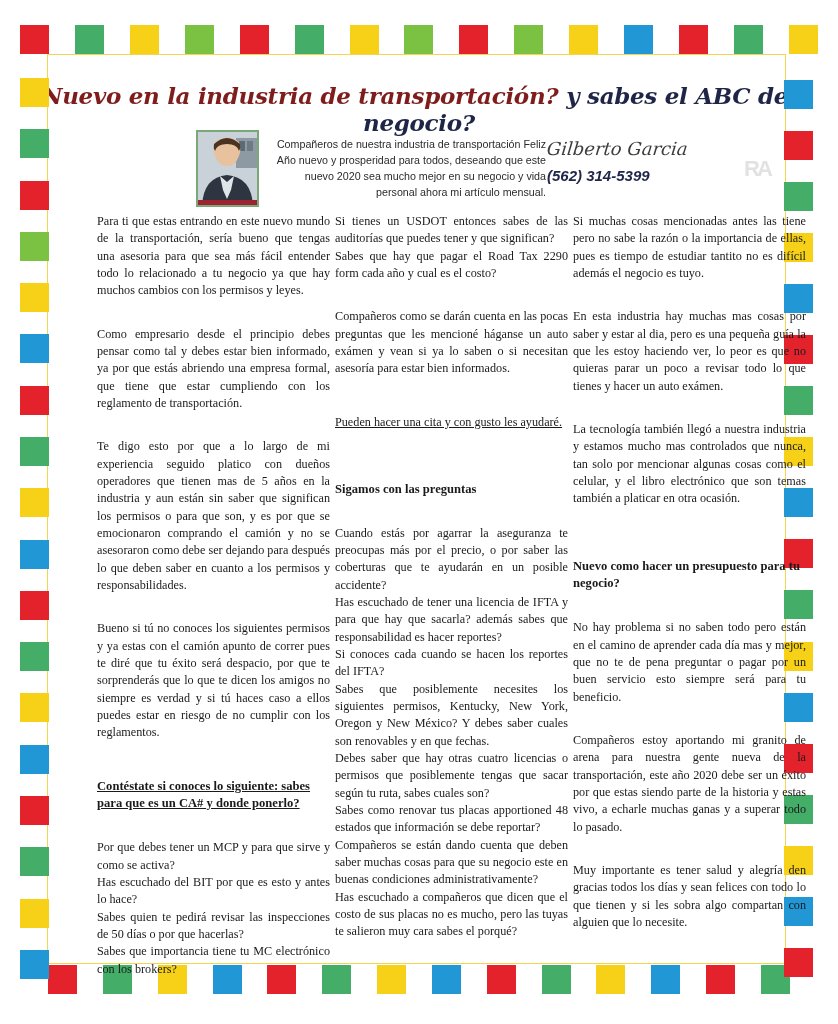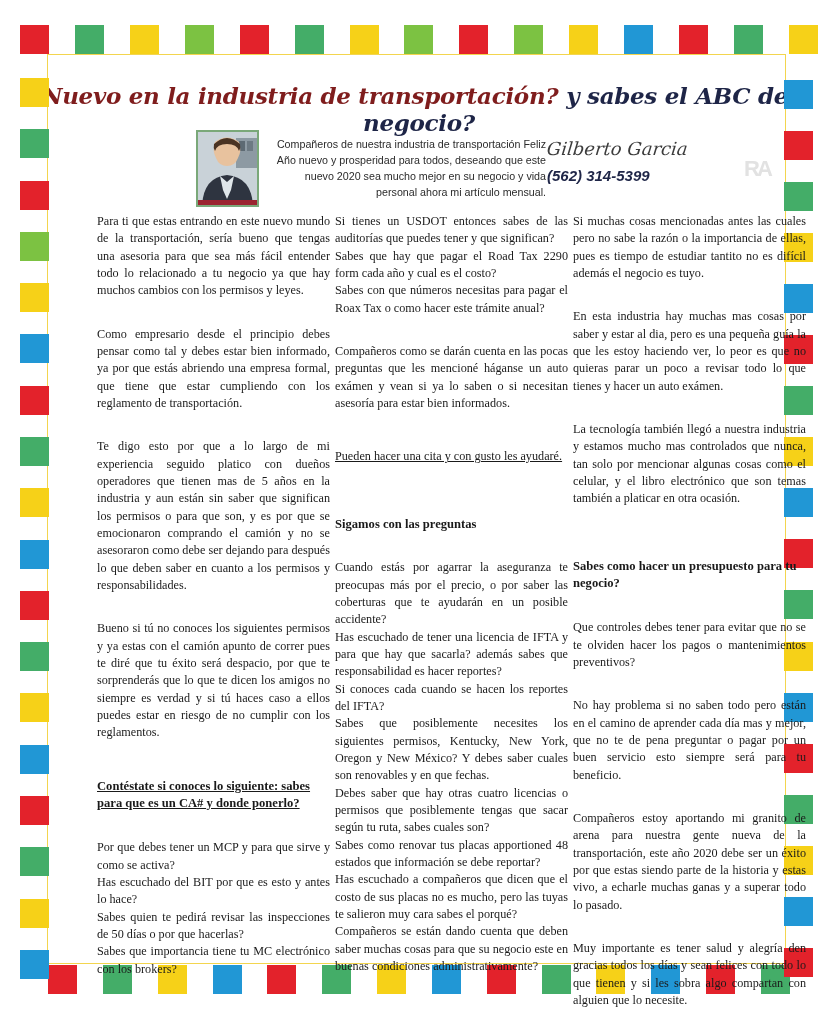--- a/index.html
+++ b/index.html
@@ -160,40 +160,38 @@
       <h3 class="mt-lg">Contéstate si conoces lo siguiente: sabes para que es un CA# y donde ponerlo?</h3>
       <p class="mt">Por que debes tener un MCP y para que sirve y como se activa?</p>
       <p>Has escuchado del BIT por que es esto y antes lo hace?</p>
       <p>Sabes quien te pedirá revisar las inspecciones de 50 días o por que hacerlas?</p>
       <p>Sabes que importancia tiene tu MC electrónico con los brokers?</p>
     </div>
 
     <div class="col">
       <p>Si tienes un USDOT entonces sabes de las auditorías que puedes tener y que significan?</p>
       <p>Sabes que hay que pagar el Road Tax 2290 form cada año y cual es el costo?</p>
-      <p>Sabes con que números necesitas para pagar el Roax Tax o como hacer este trámite anual?</p>
       <p class="mt">Compañeros como se darán cuenta en las pocas preguntas que les mencioné háganse un auto exámen y vean si ya lo saben o si necesitan asesoría para estar bien informados.</p>
       <p class="mt-lg">Pueden hacer una cita y con gusto les ayudaré.</p>
       <h3 class="mt-xl">Sigamos con las preguntas</h3>
       <p class="mt">Cuando estás por agarrar la aseguranza te preocupas más por el precio, o por saber las coberturas que te ayudarán en un posible accidente?</p>
       <p>Has escuchado de tener una licencia de IFTA y para que hay que sacarla? además sabes que responsabilidad es hacer reportes?</p>
       <p>Si conoces cada cuando se hacen los reportes del IFTA?</p>
       <p>Sabes que posiblemente necesites los siguientes permisos, Kentucky, New York, Oregon y New México?  Y debes saber cuales son renovables y en que fechas.</p>
       <p>Debes saber que hay otras cuatro licencias o permisos que posiblemente tengas que sacar según tu ruta, sabes cuales son?</p>
       <p>Sabes como renovar tus placas apportioned 48 estados que información se debe reportar?</p>
+      <p>Compañeros se están dando cuenta que deben saber muchas cosas para que su negocio este en buenas condiciones administrativamente?</p>
       <p>Has escuchado a compañeros que dicen que el costo de sus placas no es mucho, pero las tuyas te salieron muy cara sabes el porqué?</p>
-      <p>Compañeros se están dando cuenta que deben saber muchas cosas para que su negocio este en buenas condiciones administrativamente?</p>
     </div>
 
     <div class="col">
-      <p>Si muchas cosas mencionadas antes las cuales pero no sabe la razón o la importancia de ellas, pues es tiempo de estudiar tantito no es difícil además el negocio es tuyo.</p>
+      <p>Si muchas cosas mencionadas antes las tiene pero no sabe la razón o la importancia de ellas, pues es tiempo de estudiar tantito no es difícil además el negocio es tuyo.</p>
       <p class="mt">En esta industria hay muchas mas cosas por saber y estar al dia, pero es una pequeña guía la que les estoy haciendo ver, lo peor es que no quieras parar un poco a revisar todo lo que tienes y hacer un auto exámen.</p>
       <p class="mt">La tecnología también llegó a nuestra industria y estamos mucho mas controlados que nunca, tan solo por mencionar algunas cosas como el celular, y el libro electrónico que son temas también a platicar en otra ocasión.</p>
-      <h3 class="mt-xl">Sabes como hacer un presupuesto para tu negocio?</h3>
-      <p class="mt">Que controles debes tener para evitar que no se te olviden hacer los pagos o mantenimientos preventivos?</p>
+      <h3 class="mt-xl">Nuevo como hacer un presupuesto para tu negocio?</h3>
       <p class="mt">No hay problema si no saben todo pero están en el camino de aprender cada día mas y mejor, que no te de pena preguntar o pagar por un buen servicio esto siempre será para tu beneficio.</p>
       <p class="mt">Compañeros estoy aportando mi granito de arena para nuestra gente nueva de la transportación, este año 2020 debe ser un éxito por que estas siendo parte de la historia y estas vivo, a echarle muchas ganas y a superar todo lo pasado.</p>
       <p class="mt">Muy importante es tener salud y alegría den gracias todos los días y sean felices con todo lo que tienen y si les sobra algo compartan con alguien que lo necesite.</p>
 
     </div>
 
   </div>
 </div>
 
 </body></html>

